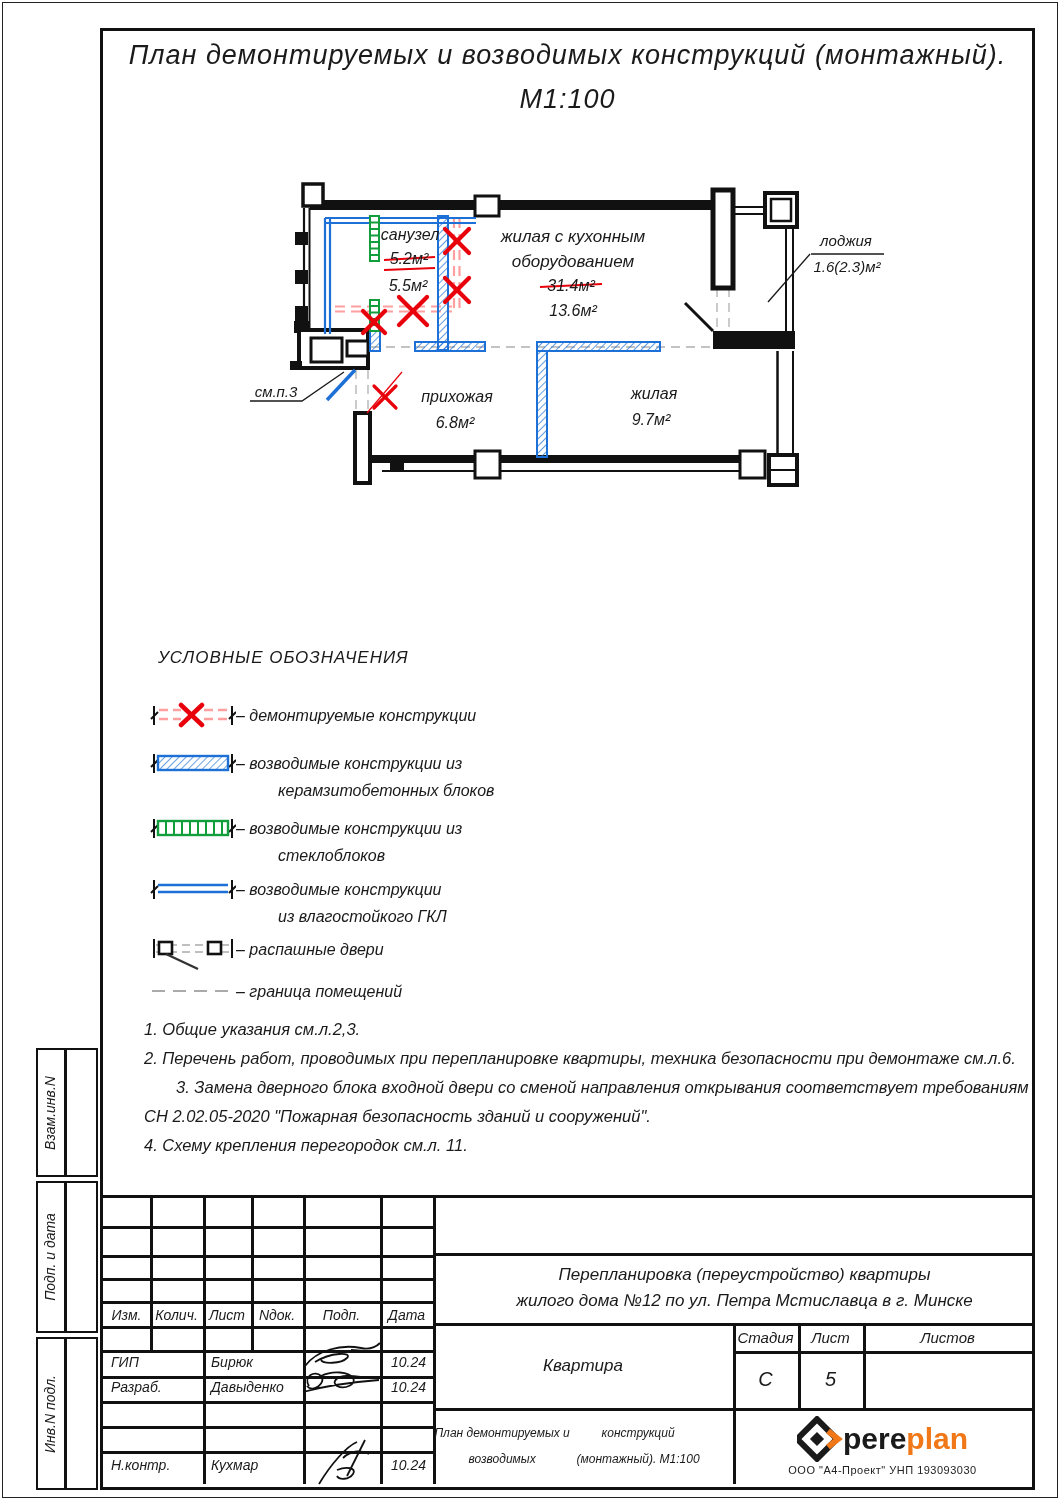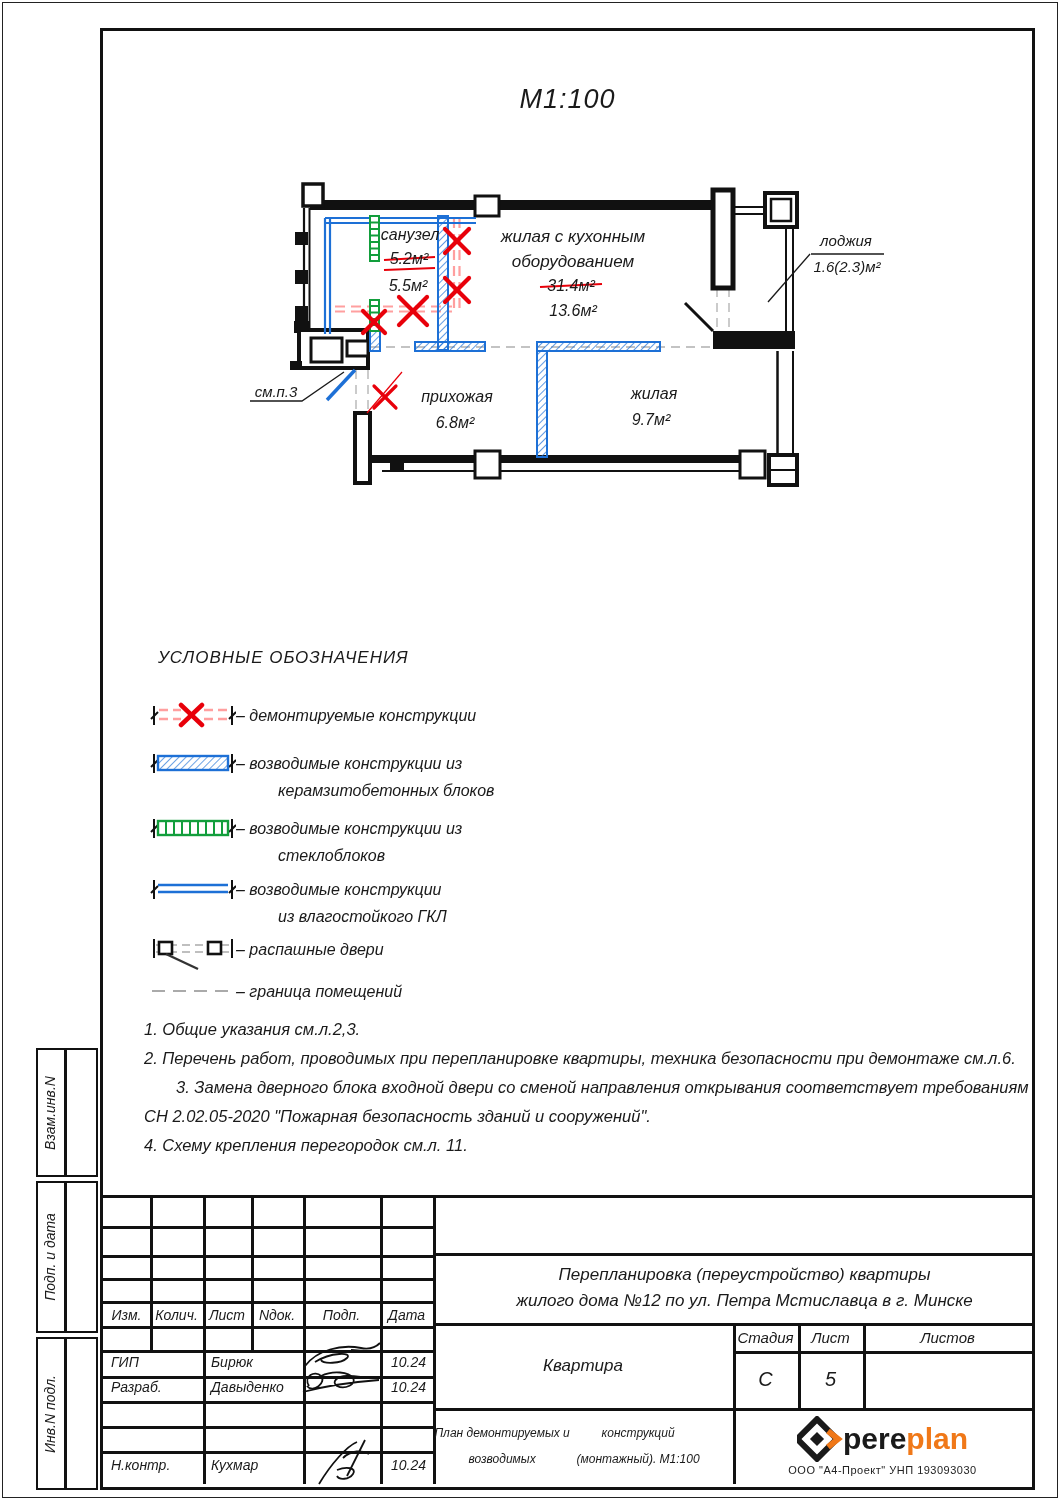--- a/index.html
+++ b/index.html
@@ -36,20 +36,21 @@
   .logo-sub{font-size:11px;font-style:normal;color:#222;margin-top:2px;letter-spacing:.5px;}
   svg text{font-family:"Liberation Sans",sans-serif;font-style:italic;fill:#1a1a1a;}
 </style>
 </head>
 <body>
 
 <div class="page">
   <div class="page-border"></div>
   <div class="frame"></div>
 
+  <div class="title-line dt" style="top:40px;">План  демонтируемых  и  возводимых  конструкций  (монтажный).</div>
   <div class="title-line dt" style="top:84px;">М1:100</div>
 
   <svg class="abs" style="left:240px;top:170px;" width="650" height="330" viewBox="-50 0 650 330">
     <defs>
       <pattern id="bh" width="5" height="5" patternUnits="userSpaceOnUse" patternTransform="rotate(45)">
         <line x1="0" y1="0" x2="0" y2="5" stroke="#1d70d6" stroke-width="1.4"></line>
       </pattern>
     </defs>
 
     <g stroke="#b0b0b0" stroke-width="1.3" stroke-dasharray="9 6" fill="none">

